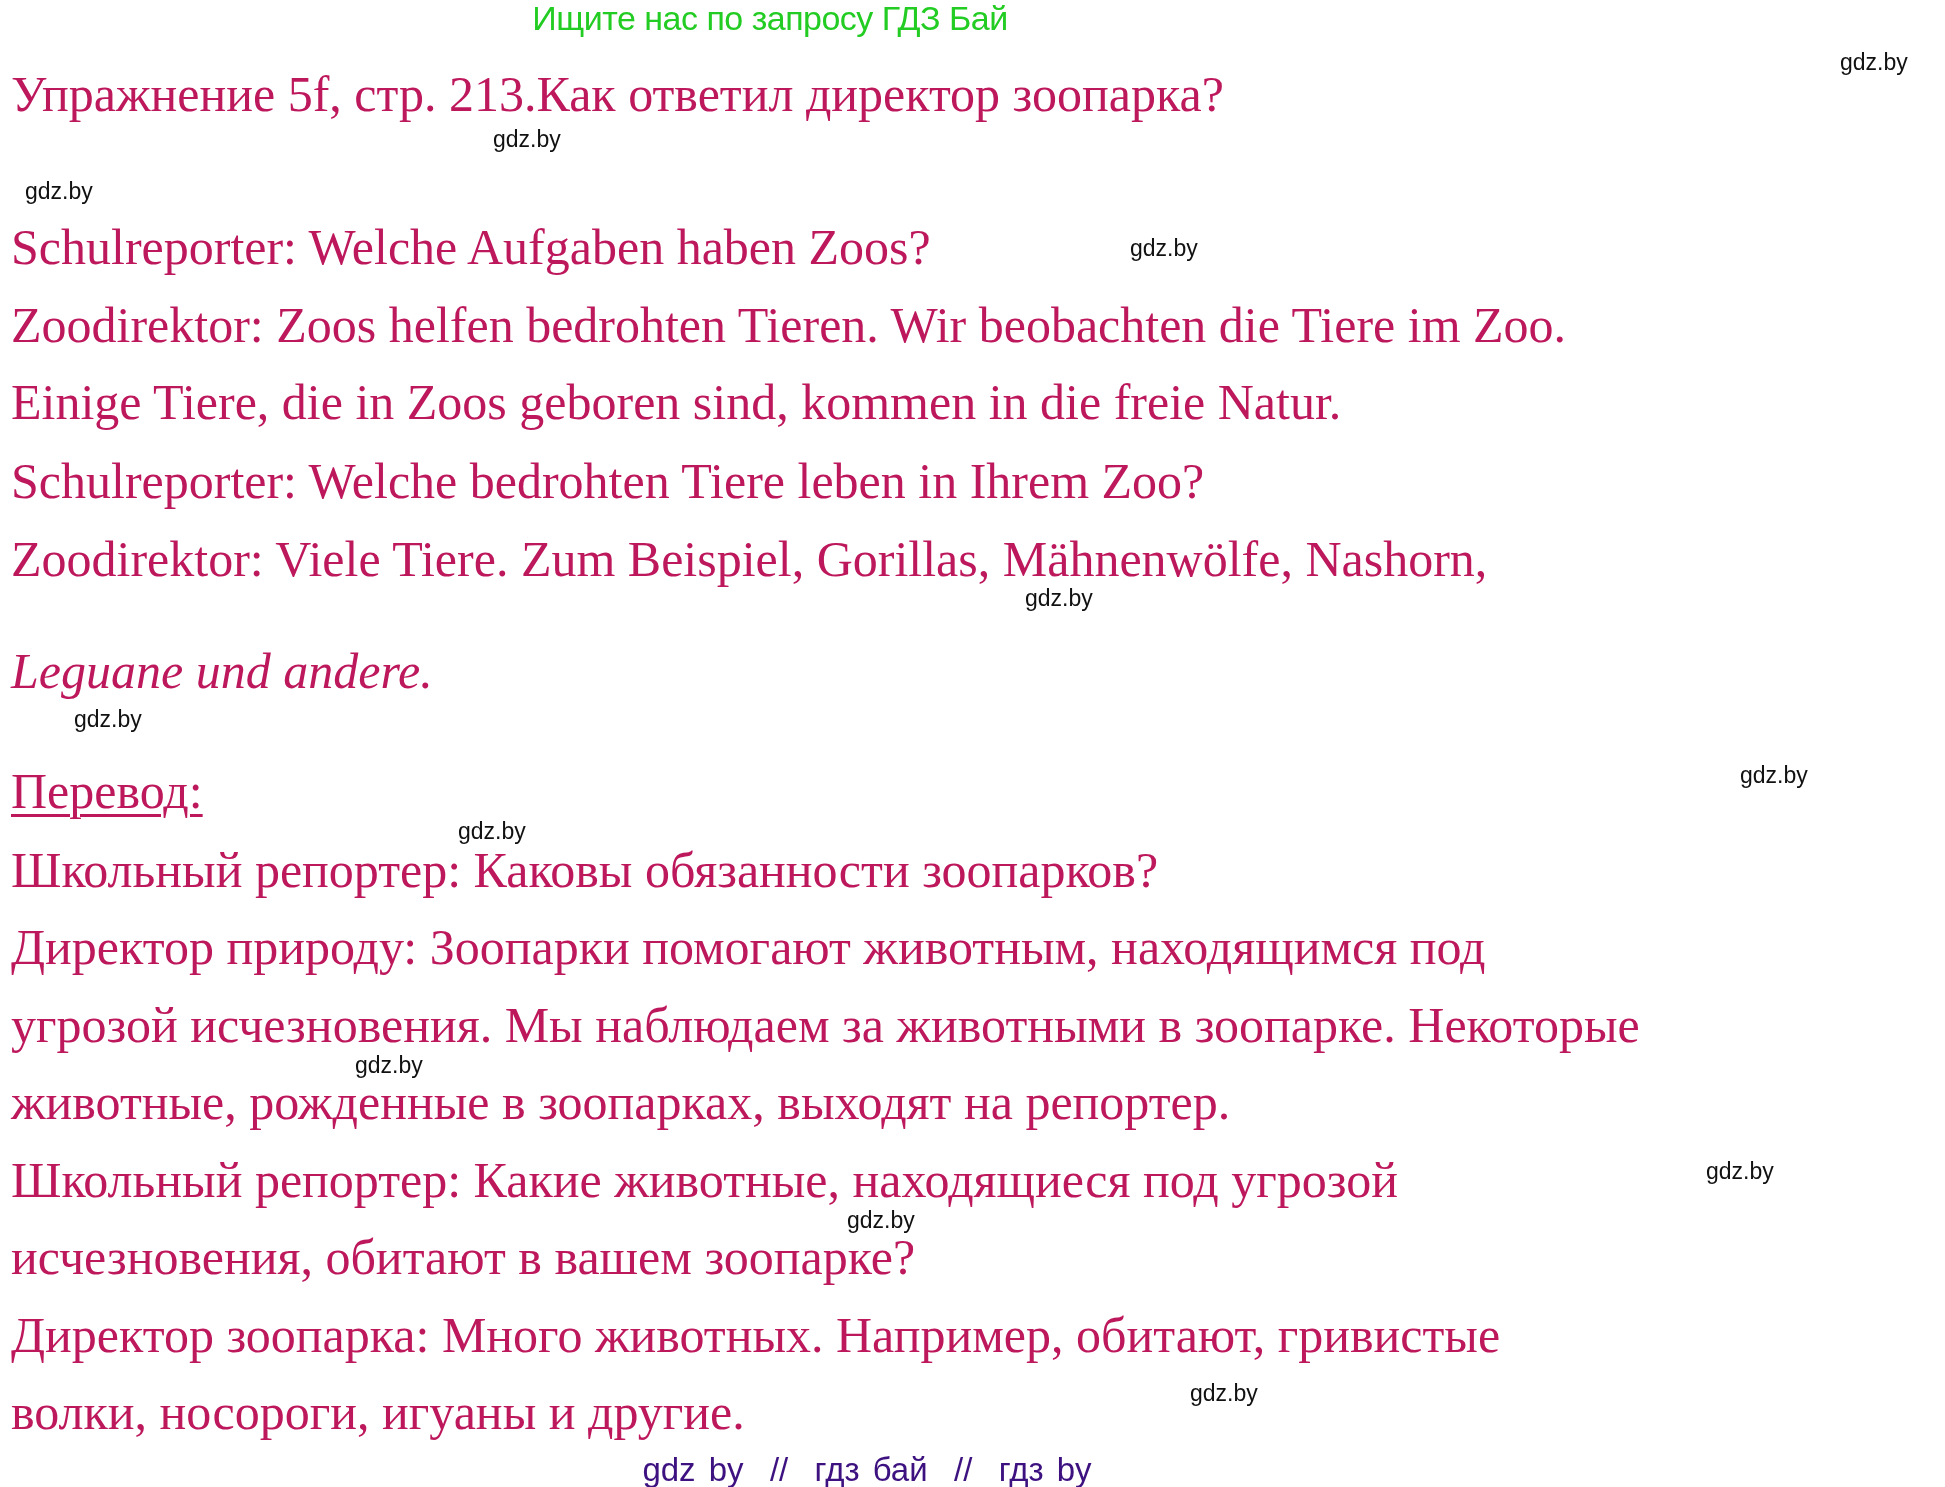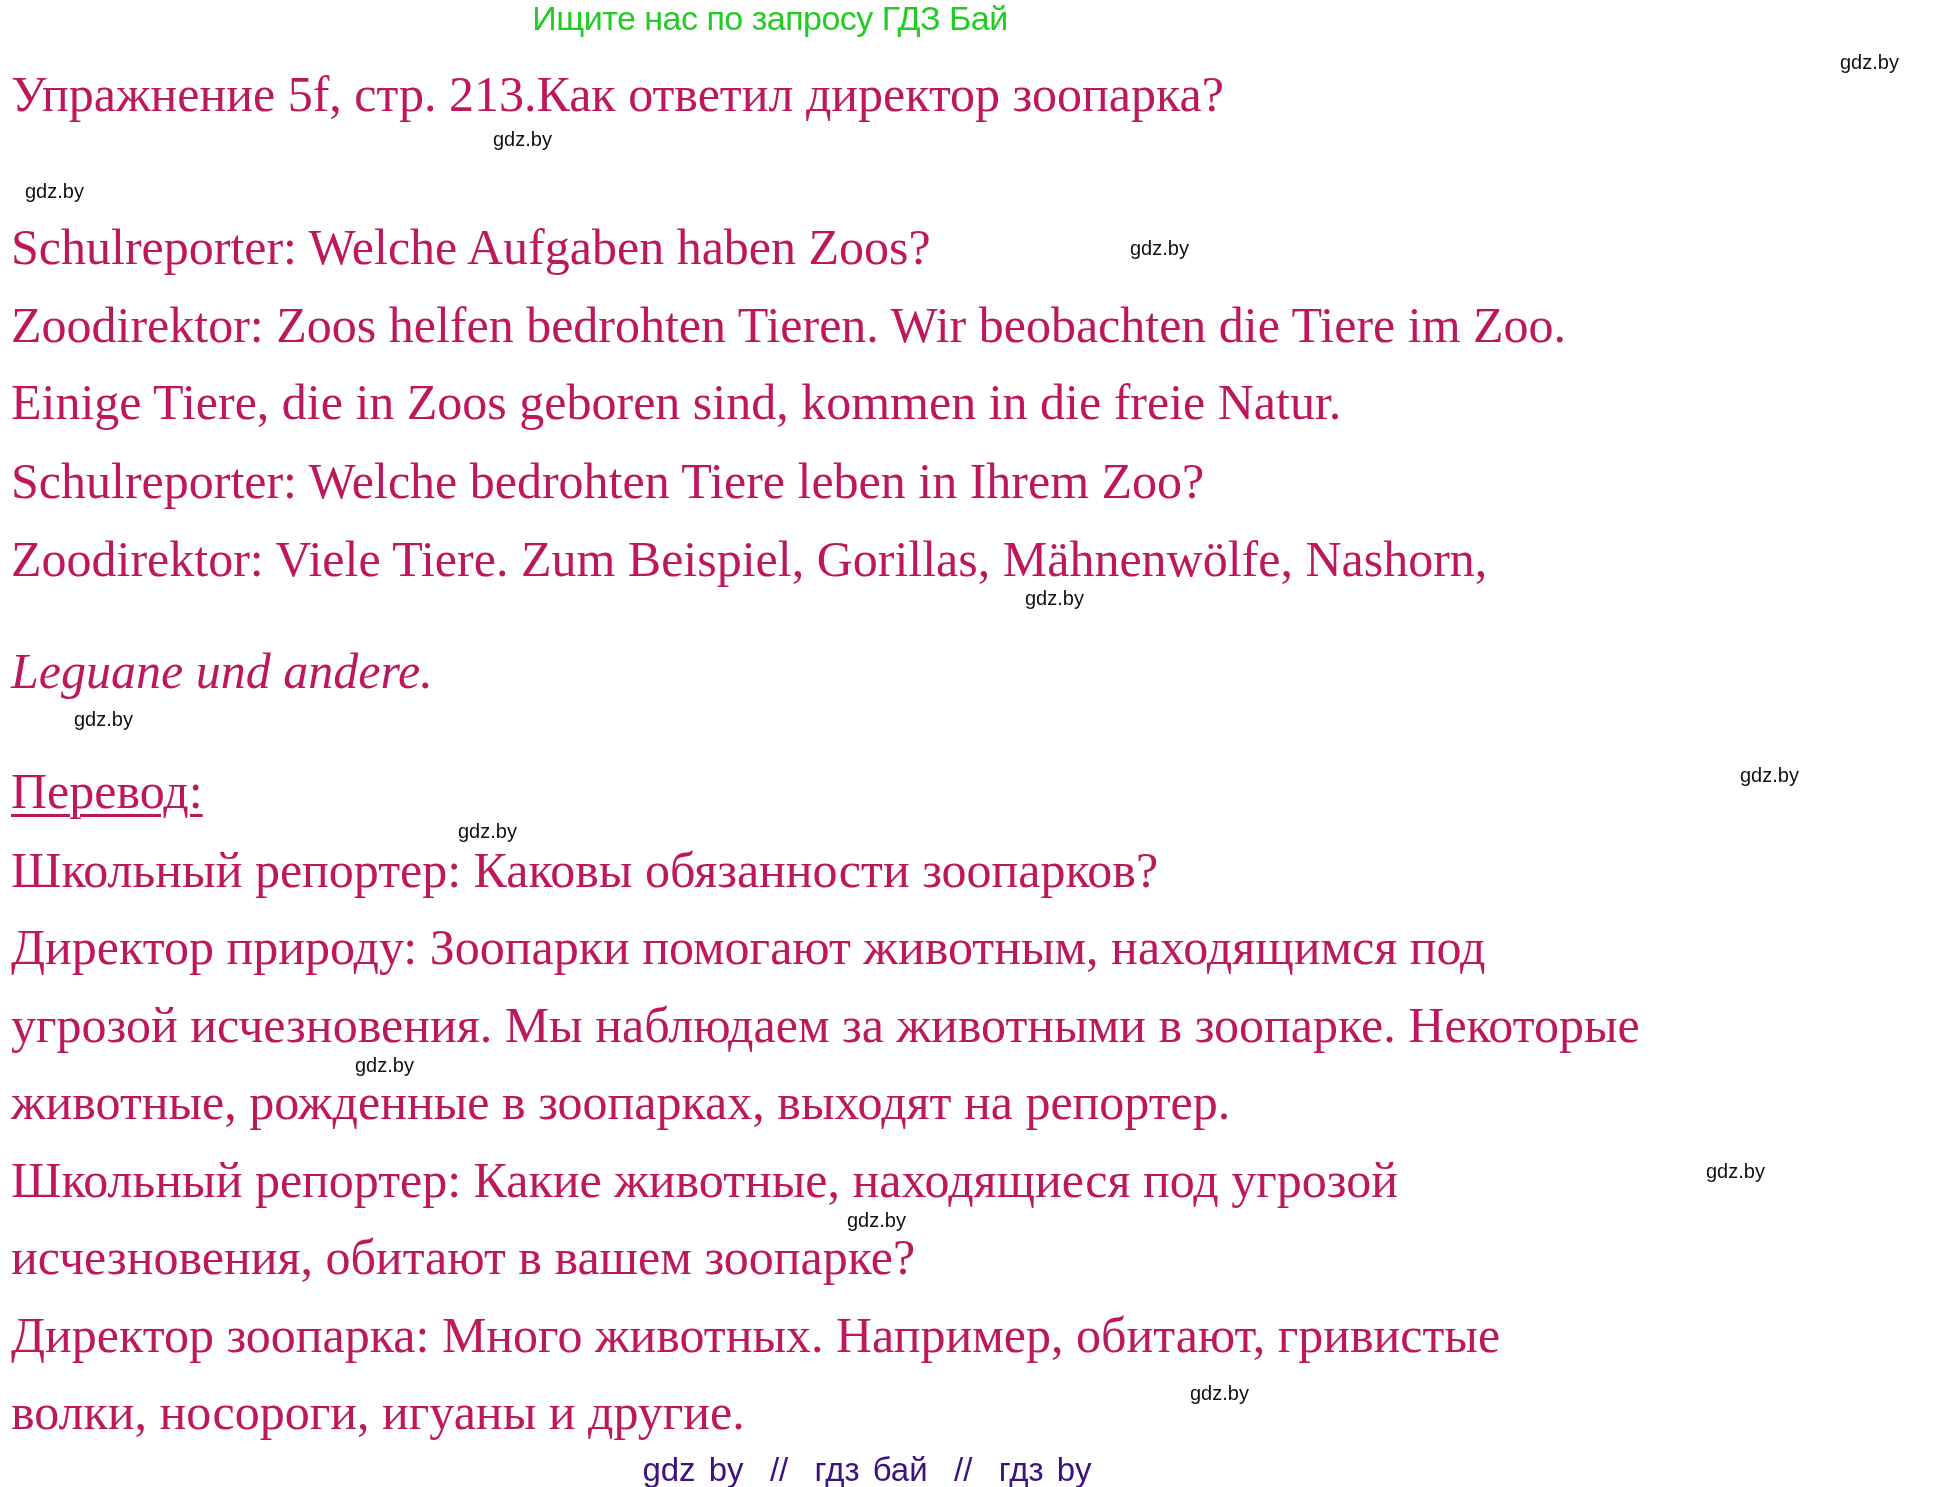--- a/index.html
+++ b/index.html
@@ -10,21 +10,21 @@
     color: #22cc22; letter-spacing: -0.5px;
   }
   .line {
     position: absolute; left: 11px; white-space: nowrap;
     font-family: "Liberation Serif", serif; font-size: 50px; line-height: 60px;
     color: #be185d;
   }
   .underline { text-decoration: underline; text-decoration-thickness: 3px; text-underline-offset: 6px; }
   .wm {
     position: absolute; white-space: nowrap;
-    font-family: "Liberation Sans", sans-serif; font-size: 20px; line-height: 32px;
+    font-family: "Liberation Sans", sans-serif; font-size: 23px; line-height: 32px;
     color: #111111;
   }
   .ftr {
     position: absolute; top: 1452px; left: 0; width: 1734px; text-align: center;
     font-family: "Liberation Sans", sans-serif; font-size: 33px; line-height: 36px;
     color: #3d1280; word-spacing: 4px;
   }
 </style>
 </head>
 <body>

